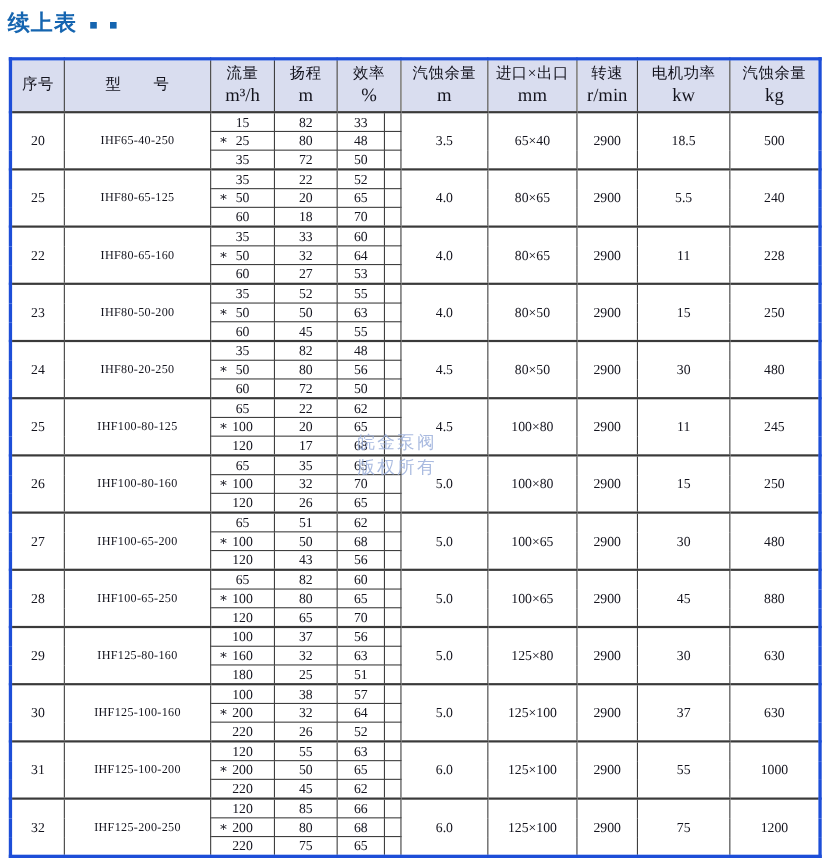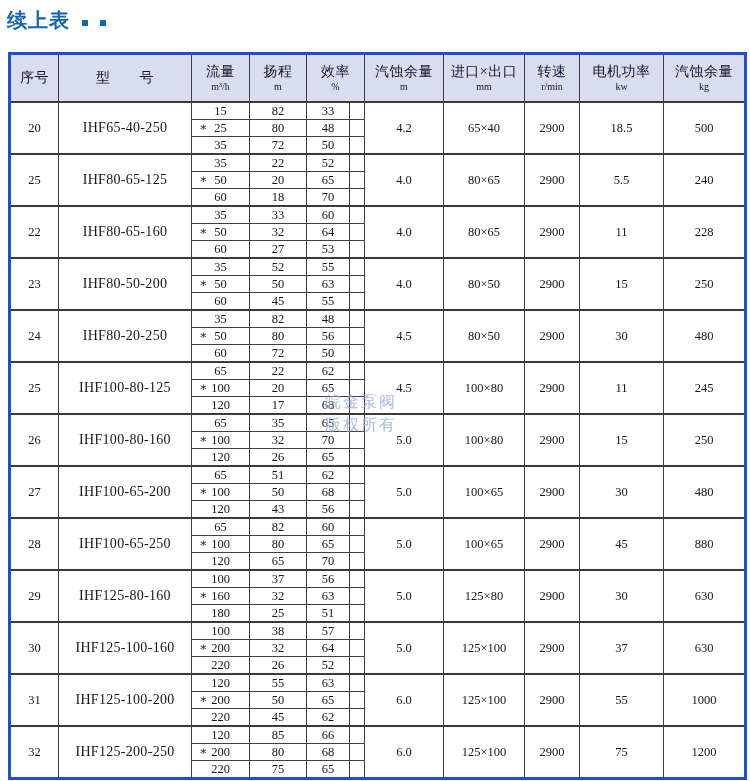--- a/index.html
+++ b/index.html
@@ -4,26 +4,26 @@
 <style>
   html,body{margin:0;padding:0;background:#ffffff;width:750px;height:781px;overflow:hidden;}
   .page{position:relative;width:750px;height:781px;font-family:"Liberation Serif","DejaVu Serif",serif;color:#14141e;}
   .title-row{position:absolute;left:7px;top:7px;display:flex;align-items:center;gap:12px;}
   .title-text{font-family:"DejaVu Sans","Liberation Sans",sans-serif;font-weight:bold;font-size:20px;color:#1565b0;letter-spacing:1px;}
   .title-dot{display:inline-block;width:6px;height:6px;background:#1565b0;margin-top:4px;}
   table.spec{position:absolute;left:8px;top:52px;width:736px;border-collapse:collapse;table-layout:fixed;border:3px solid #1d4ed8;}
   th,td{border:1px solid #3f3f3f;text-align:center;vertical-align:middle;padding:0;font-size:12.5px;line-height:1.15;overflow:hidden;}
   thead th{background:#d9ddef;height:46px;border-bottom:2px solid #3a3a3a;font-weight:normal;}
   thead .h-label{font-size:14px;font-weight:normal;letter-spacing:0.5px;}
-  thead .h-unit{font-size:10px;margin-top:1px;}
+  thead .h-unit{font-size:17px;margin-top:1px;}
   tbody td{height:16px;}
   tbody tr.group-start td{border-top:2px solid #3a3a3a;}
   td.flow-cell{position:relative;}
   .rated{position:absolute;left:7px;top:50%;transform:translateY(-50%);font-size:12px;}
-  td.model-cell{font-size:14px;letter-spacing:0.3px;font-family:Liberation Serif, serif;}
+  td.model-cell{font-size:11px;letter-spacing:0.3px;font-family:Liberation Serif, serif;}
   td.spacer-cell{border-left:1px solid #3f3f3f;}
   .watermark{position:absolute;left:325px;top:390px;font-family:"DejaVu Sans","Liberation Sans",sans-serif;font-size:16px;line-height:23px;letter-spacing:2px;color:rgba(155,175,218,0.85);pointer-events:none;z-index:5;text-align:left;}
 </style>
 </head>
 <body>
 
 <div class="page">
 
   <div class="title-row">
     <span class="title-text">续上表</span>
@@ -88,21 +88,21 @@
       </tr>
     </thead>
     <tbody id="tbody">
         <tr class="group-start">
           <td rowspan="3">20</td>
           <td rowspan="3" class="model-cell">IHF65-40-250</td>
           <td class="flow-cell">15</td>
           <td>82</td>
           <td>33</td>
           <td class="spacer-cell"></td>
-          <td rowspan="3">4.2</td>
+          <td rowspan="3">3.5</td>
           <td rowspan="3">65×40</td>
           <td rowspan="3">2900</td>
           <td rowspan="3">18.5</td>
           <td rowspan="3">500</td>
         </tr>
         <tr>
           <td class="flow-cell">25<span class="rated">∗</span></td>
           <td>80</td>
           <td>48</td>
           <td class="spacer-cell"></td>

